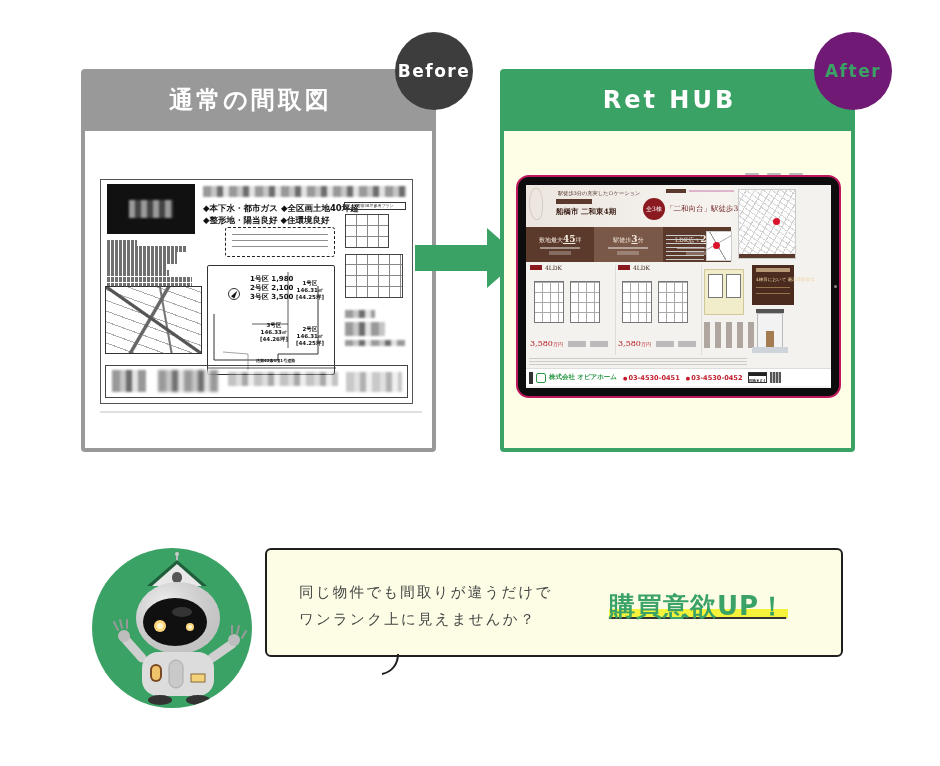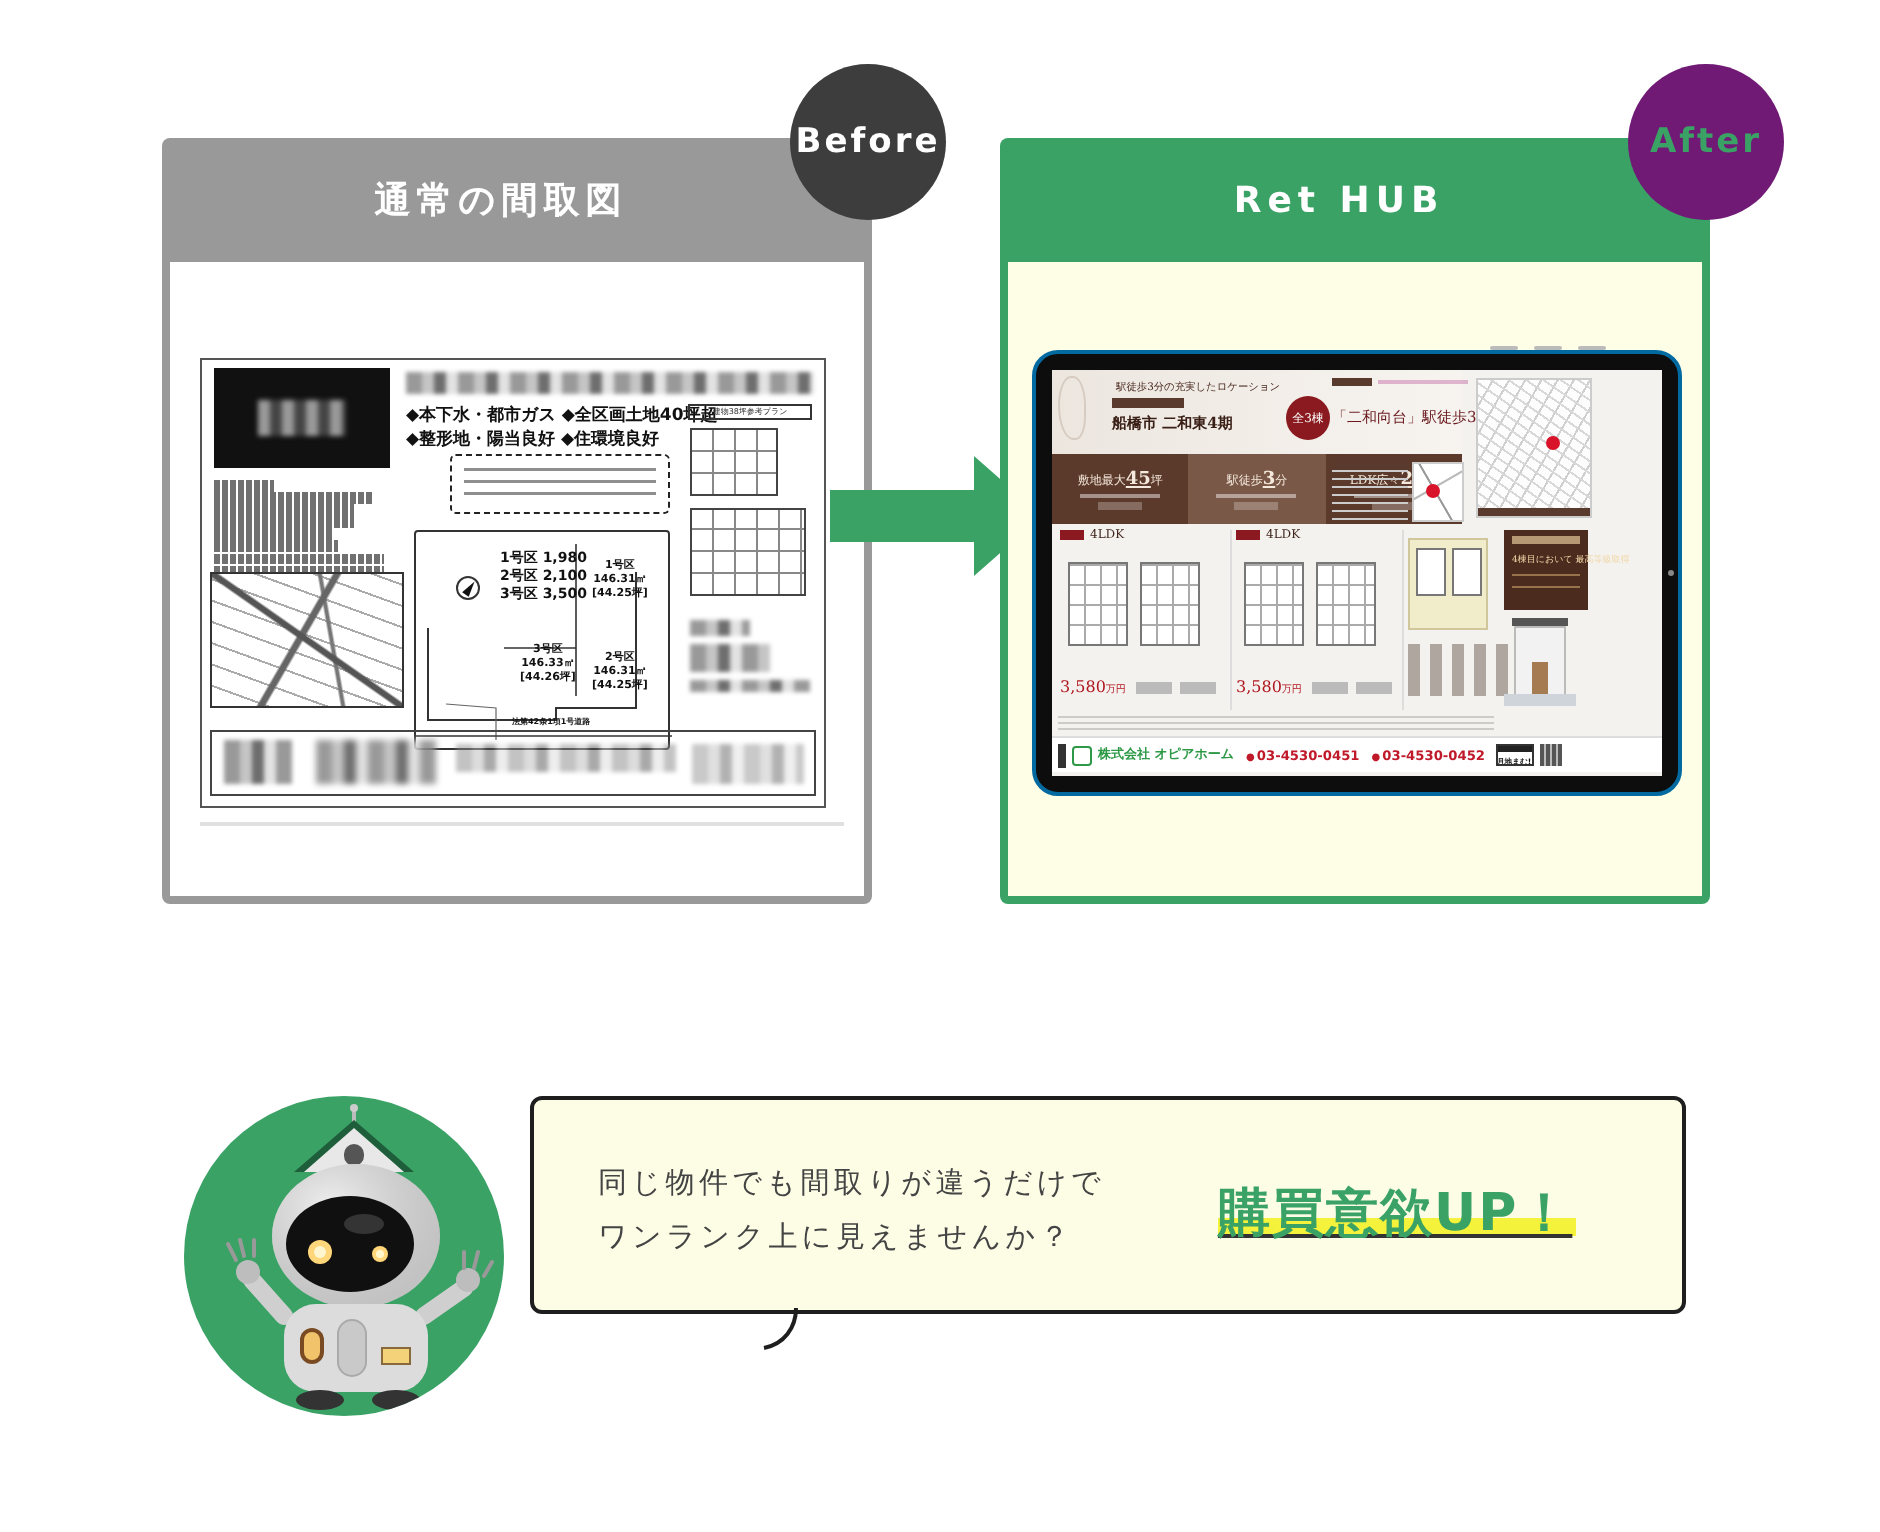--- a/index.html
+++ b/index.html
@@ -6,21 +6,21 @@
   html, body { width: 940px; height: 766px; background: #ffffff; overflow: hidden; }
   body { position: relative; font-family: "DejaVu Sans", sans-serif; color: #333; }
 
   
   .panel { position: absolute; border-radius: 4px; }
   .panel-before { left: 81px; top: 69px; width: 355px; height: 383px; background: #999999; }
   .panel-after  { left: 500px; top: 69px; width: 355px; height: 383px; background: #3ba266; }
   .panel-title {
     position: absolute; left: 0; right: 16px; top: 0; height: 62px;
     display: flex; align-items: center; justify-content: center;
-    color: #ffffff; font-size: 18px; font-weight: bold; letter-spacing: 3px;
+    color: #ffffff; font-size: 24px; font-weight: bold; letter-spacing: 3px;
   }
   .panel-body { position: absolute; left: 4px; right: 4px; top: 62px; bottom: 4px; }
   .panel-before .panel-body { background: #ffffff; }
   .panel-after .panel-body { background: #fefee6; }
 
   
   .badge {
     position: absolute; width: 78px; height: 78px; border-radius: 50%;
     display: flex; align-items: center; justify-content: center;
     font-size: 17px; font-weight: bold; letter-spacing: 1.5px;
@@ -58,21 +58,21 @@
      repeating-linear-gradient(0deg, transparent 0 10px, #888 10px 11px), #fff; }
   .old-footer { position: absolute; left: 4px; top: 185px; width: 303px; height: 33px; border: 1px solid #444; }
   .old-rule { position: absolute; left: 15px; top: 280px; width: 322px; height: 1.5px; background: #e0e0e0; }
 
   
   .arrow { position: absolute; left: 415px; top: 228px; width: 106px; height: 60px; }
 
   
   .tablet {
     position: absolute; left: 516px; top: 175px; width: 325px; height: 223px;
-    background: #0d0d0d; border-radius: 13px; border: 2px solid #0369a1;
+    background: #0d0d0d; border-radius: 13px; border: 2px solid #be185d;
   }
   .tablet-btn { position: absolute; background: #bbb; border-radius: 1px; }
   .tablet-dot { position: absolute; right: 2px; top: 108px; width: 3px; height: 3px; background: #888; border-radius: 50%; }
   .screen {
     position: absolute; left: 8px; top: 8px; right: 8px; bottom: 8px;
     background: #f4f2ee; overflow: hidden;
   }
   .ad-header { position: absolute; left: 0; top: 0; width: 205px; height: 42px; background: linear-gradient(90deg,#ece6df,#f7f4f0); }
   .ad-scroll-deco { position: absolute; left: 3px; top: 3px; width: 14px; height: 32px; border: 1.5px solid #d6ccc2; border-radius: 50% 50% 40% 60%; }
   .ad-tagline { position: absolute; left: 32px; top: 5px; font-size: 5.2px; color: #4a2a20; font-family: "DejaVu Serif", serif; white-space: nowrap; }

